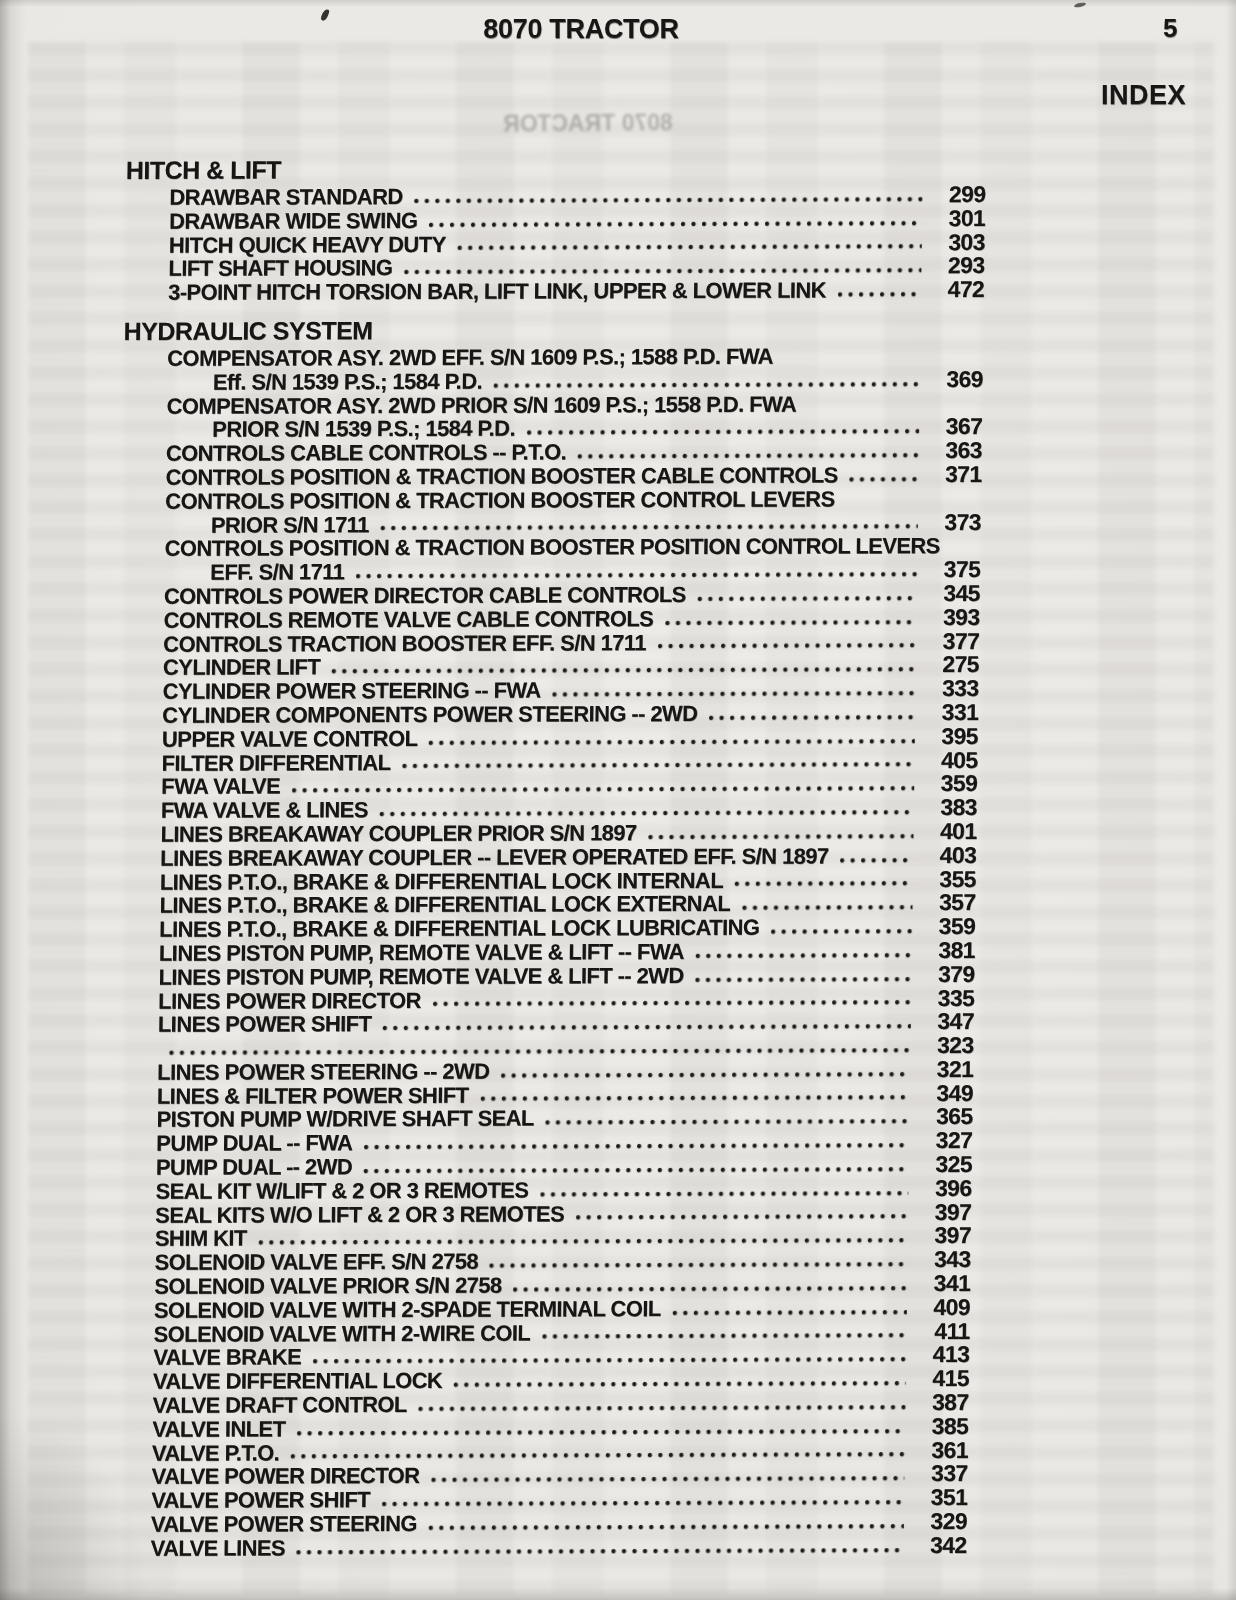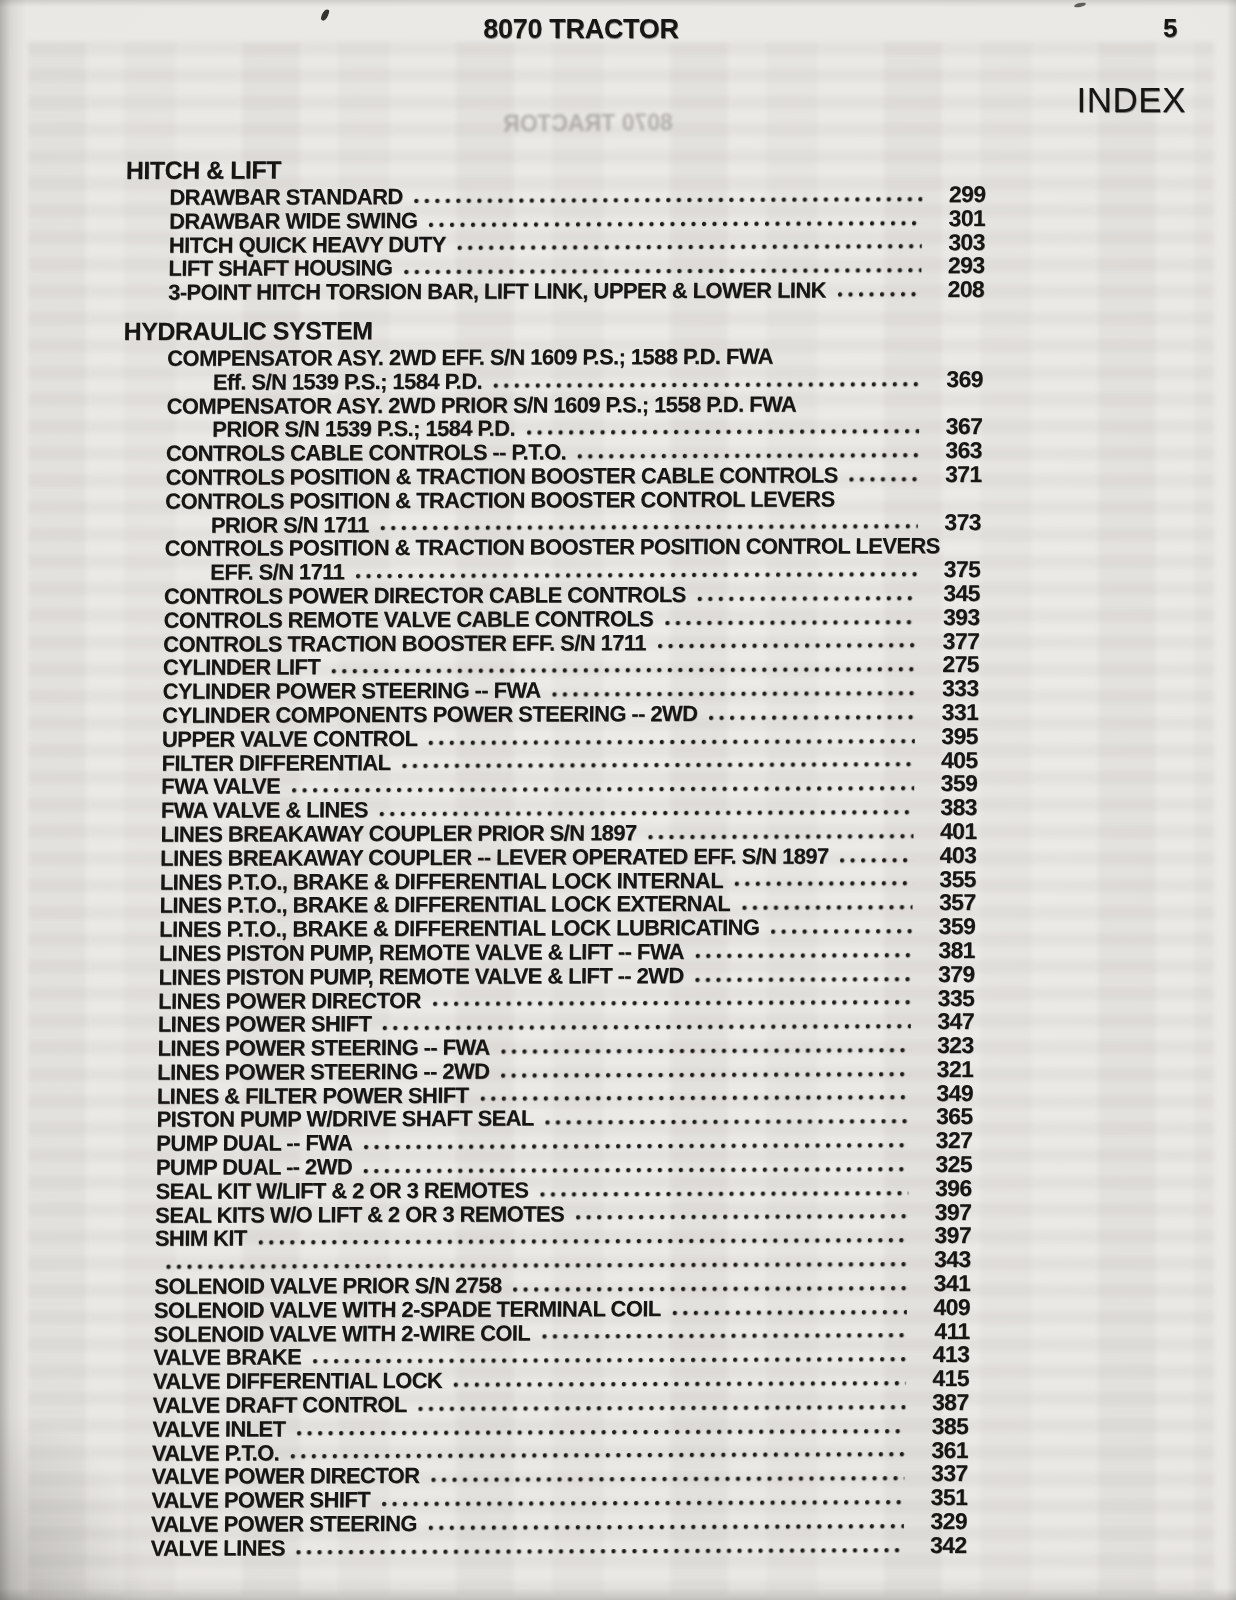--- a/index.html
+++ b/index.html
@@ -76,21 +76,21 @@
     letter-spacing: -0.3px;
     text-shadow: 0.4px 0.5px 0.7px rgba(25,24,22,0.55);
   }
   .hdr-pageno {
     position: absolute; top: 13px; left: 1163px;
     font-weight: bold; font-size: 26px;
     text-shadow: 0.4px 0.5px 0.7px rgba(25,24,22,0.55);
   }
   .hdr-index {
     position: absolute; top: 80px; right: 50px;
-    font-weight: normal; font-size: 35px; letter-spacing: 0.5px;
+    font-weight: bold; font-size: 27px; letter-spacing: 0.5px;
     text-shadow: 0.4px 0.5px 0.7px rgba(25,24,22,0.55);
   }
 
   .toc {
     position: absolute; left: 126px; top: 157px; width: 860px;
     font-weight: bold;
     font-size: 22px; line-height: 23.8px;
     letter-spacing: -0.6px;
     text-shadow: 0.4px 0.5px 0.6px rgba(25,24,22,0.5);
     transform: skewX(-1deg) rotate(-0.2deg);
@@ -171,21 +171,21 @@
         <div class="entry-line">
           <span class="entry-text">LIFT SHAFT HOUSING</span>
           <span class="leader"></span>
           <span class="pg">293</span>
         </div>
       </div>
       <div class="entry">
         <div class="entry-line">
           <span class="entry-text">3-POINT HITCH TORSION BAR, LIFT LINK, UPPER &amp; LOWER LINK</span>
           <span class="leader"></span>
-          <span class="pg">208</span>
+          <span class="pg">472</span>
         </div>
       </div>
       <div class="section-title">HYDRAULIC SYSTEM</div>
       <div class="entry">
         <div class="entry-line">
           <span class="entry-text">COMPENSATOR ASY. 2WD EFF. S/N 1609 P.S.; 1588 P.D. FWA</span>
         </div>
         <div class="entry-line cont">
           <span class="entry-text">Eff. S/N 1539 P.S.; 1584 P.D.</span>
           <span class="leader"></span>
@@ -364,21 +364,20 @@
       </div>
       <div class="entry">
         <div class="entry-line">
           <span class="entry-text">LINES POWER SHIFT</span>
           <span class="leader"></span>
           <span class="pg">347</span>
         </div>
       </div>
       <div class="entry">
         <div class="entry-line">
-          <span class="entry-text">LINES POWER STEERING -- FWA</span>
           <span class="leader"></span>
           <span class="pg">323</span>
         </div>
       </div>
       <div class="entry">
         <div class="entry-line">
           <span class="entry-text">LINES POWER STEERING -- 2WD</span>
           <span class="leader"></span>
           <span class="pg">321</span>
         </div>
@@ -427,20 +426,21 @@
       </div>
       <div class="entry">
         <div class="entry-line">
           <span class="entry-text">SHIM KIT</span>
           <span class="leader"></span>
           <span class="pg">397</span>
         </div>
       </div>
       <div class="entry">
         <div class="entry-line">
+          <span class="entry-text">SOLENOID VALVE EFF. S/N 2758</span>
           <span class="leader"></span>
           <span class="pg">343</span>
         </div>
       </div>
       <div class="entry">
         <div class="entry-line">
           <span class="entry-text">SOLENOID VALVE PRIOR S/N 2758</span>
           <span class="leader"></span>
           <span class="pg">341</span>
         </div>

